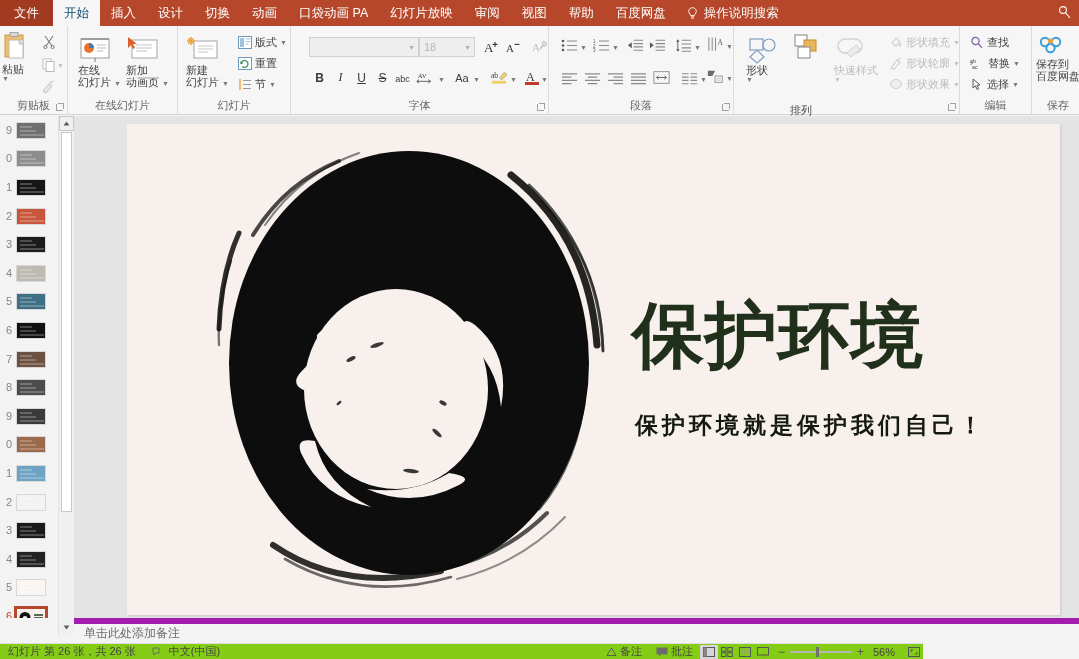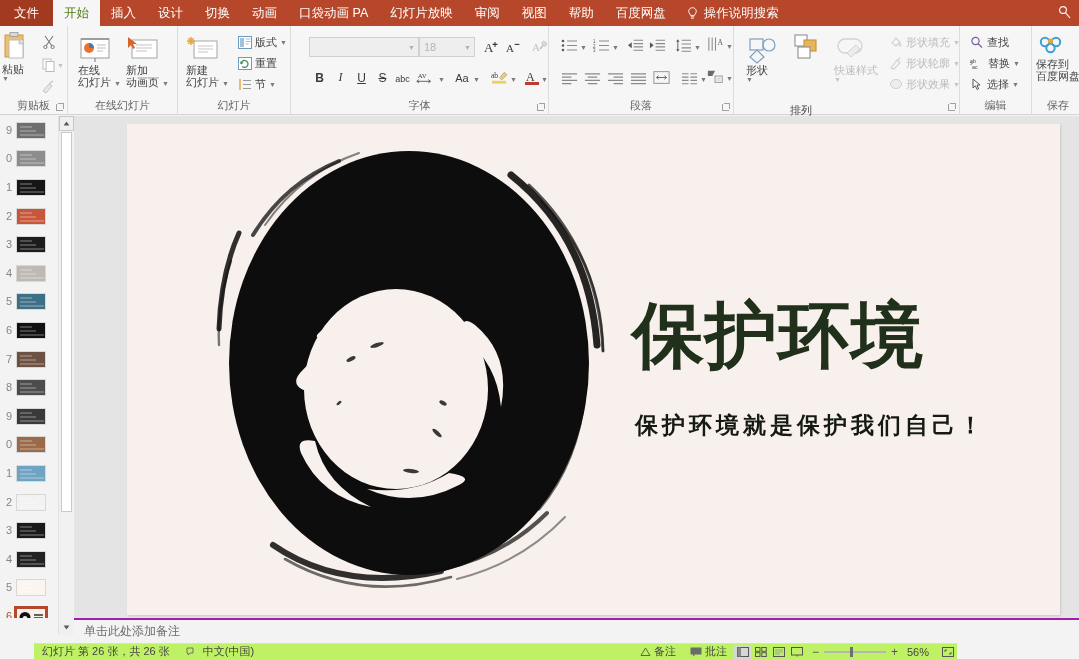--- a/index.html
+++ b/index.html
@@ -19,21 +19,21 @@
     background: #b7472a;
     display: flex; align-items: stretch;
   }
   .tab {
     display: flex; align-items: center; justify-content: center;
     padding: 0 11px; height: 26px;
     font-size: 12.5px; color: #ffffff; white-space: nowrap;
     cursor: default;
   }
   .tab.file { background: #a23a20; padding: 0 14px; font-weight: normal; }
-  .tab.active { background: #f6f6f6; color: #4d7c0f; justify-content: flex-end; }
+  .tab.active { background: #f6f6f6; color: #0c4a6e; justify-content: flex-end; }
   .tab-tell { display: flex; align-items: center; gap: 6px; padding: 0 10px; color: #fff; font-size: 12.5px; }
   .bulb {
     width: 11px; height: 13px; position: relative; display: inline-block;
   }
   .bulb svg { display: block; }
   .titlebar-spacer { flex: 1 1 auto; }
   .acct-icon { display: flex; align-items: center; padding-right: 4px; }
 
   
   .ribbon {
@@ -149,30 +149,30 @@
     position: absolute; left: 508px; top: 290px;
     font-size: 23px; line-height: 1; letter-spacing: 4px;
     font-weight: bold;
     font-family: "DejaVu Sans", "Liberation Sans", sans-serif;
     white-space: nowrap;
   }
 
   
   .notes {
     position: absolute; left: 74px; top: 618px; right: 0; height: 25px;
-    background: #f3f3f3; border-top: 2px solid #a21caf;
+    background: #f3f3f3; border-top: 6px solid #a21caf;
     display: flex; align-items: center; padding-left: 10px;
     font-size: 12px; color: #6b6b6b;
   }
 
   
   .statusbar {
     position: absolute; left: 0; bottom: 0; width: 923px; height: 16px;
-    background: #bef264; border-top: 1px solid #dcdcdc;
-    display: flex; align-items: center; overflow: hidden; margin-left: 34px;
+    background: #84cc16; border-top: 1px solid #dcdcdc;
+    display: flex; align-items: center; overflow: hidden;
   }
   .st-item { font-size: 11px; color: #444444; white-space: nowrap; padding: 0 8px; }
   .st-spacer { flex: 1 1 auto; }
   .st-btn {
     display: flex; align-items: center; gap: 3px; font-size: 11px;
     color: #444; padding: 0 7px; white-space: nowrap;
   }
   .viewbtn { width: 18px; height: 14px; display:flex; align-items:center; justify-content:center; }
   .viewbtn.active { background: #d6d6d6; }
   .zoomslider { display: flex; align-items: center; gap: 5px; padding: 0 6px; }

